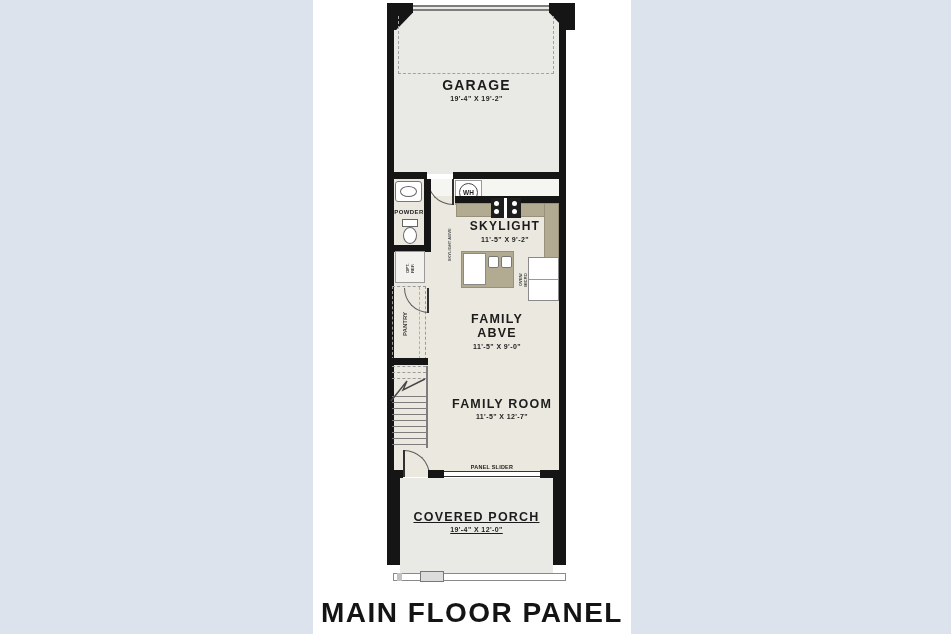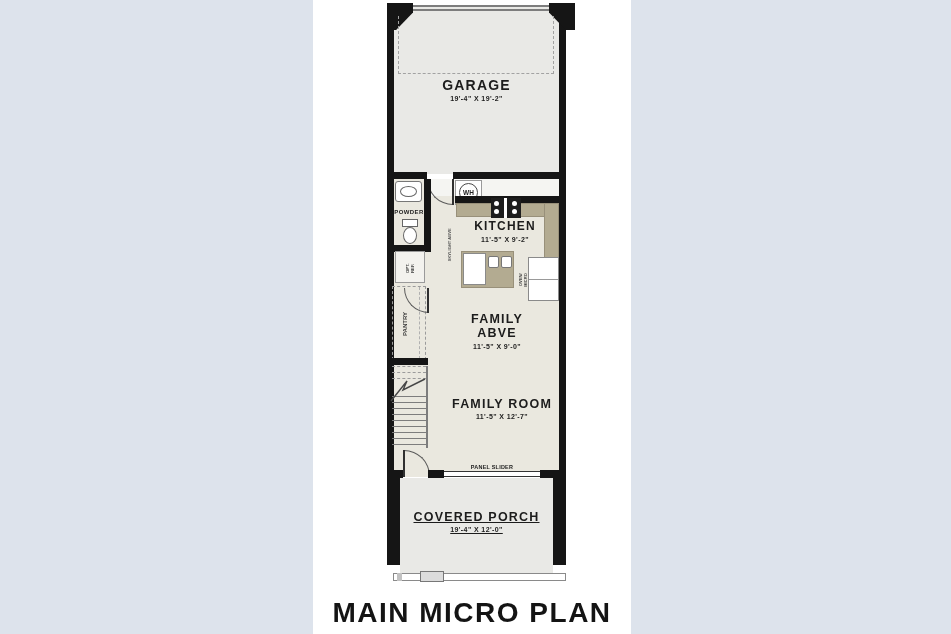--- a/index.html
+++ b/index.html
@@ -105,21 +105,21 @@
     <div class="abs" style="left:0;top:21px;width:100%;height:1px;background:#999;"></div>
   </div>
   <div class="vtxt" style="position:absolute;left:516px;top:258px;height:44px;font-size:6px;transform:rotate(180deg) scale(.68);">
     <span>OVEN/</span><br>
     <span>MICRO</span>
   </div>
 
   <div class="vtxt" style="position:absolute;left:446px;top:220px;height:50px;font-size:6px;transform:rotate(180deg) scale(.68);color:#555;">SKYLIGHT ABVE</div>
 
   <div class="lbl" style="left:455px;top:220px;width:100px;">
-    <div class="room-name" style="font-size:12px;">KITCHEN</div>
+    <div class="room-name" style="font-size:12px;">SKYLIGHT</div>
     <div class="room-dims">11'-5" X 9'-2"</div>
   </div>
 
   <div class="dashbox" style="left:392px;top:286px;width:34px;height:74px;border:1px dashed #9b9b9b;">
     <div class="abs" style="right:5px;top:0;width:0;height:100%;border-left:1px dashed #b0b0b0;"></div>
   </div>
   <div class="vtxt" style="position:absolute;left:402px;top:300px;height:48px;font-size:6px;">PANTRY</div>
   <div class="doorarc arc-bl" style="left:404px;top:288px;width:25px;height:25px;"></div>
   <div class="leaf" style="left:427px;top:288px;width:2px;height:25px;"></div>
   <div class="wall" style="left:387px;top:358px;width:41px;height:7px;"></div>
@@ -167,15 +167,15 @@
 
   <div class="lbl" style="left:400px;top:510px;width:153px;text-decoration:underline;">
     <div class="room-name">COVERED PORCH</div>
     <div class="room-dims">19'-4" X 12'-0"</div>
   </div>
 
   <div class="abs" style="left:393px;top:573px;width:173px;height:8px;background:#fff;border:1px solid #8a8a8a;box-sizing:border-box;"></div>
   <div class="abs" style="left:397px;top:573px;width:5px;height:8px;background:#c2c2c2;"></div>
   <div class="abs" style="left:420px;top:571px;width:24px;height:11px;background:#dcdcdc;border:1px solid #777;box-sizing:border-box;"></div>
 
-  <div class="title" style="left:313px;top:597px;width:318px;">MAIN MICRO PLAN</div>
+  <div class="title" style="left:313px;top:597px;width:318px;">MAIN FLOOR PANEL</div>
 
 </div>
 
 </body></html>

